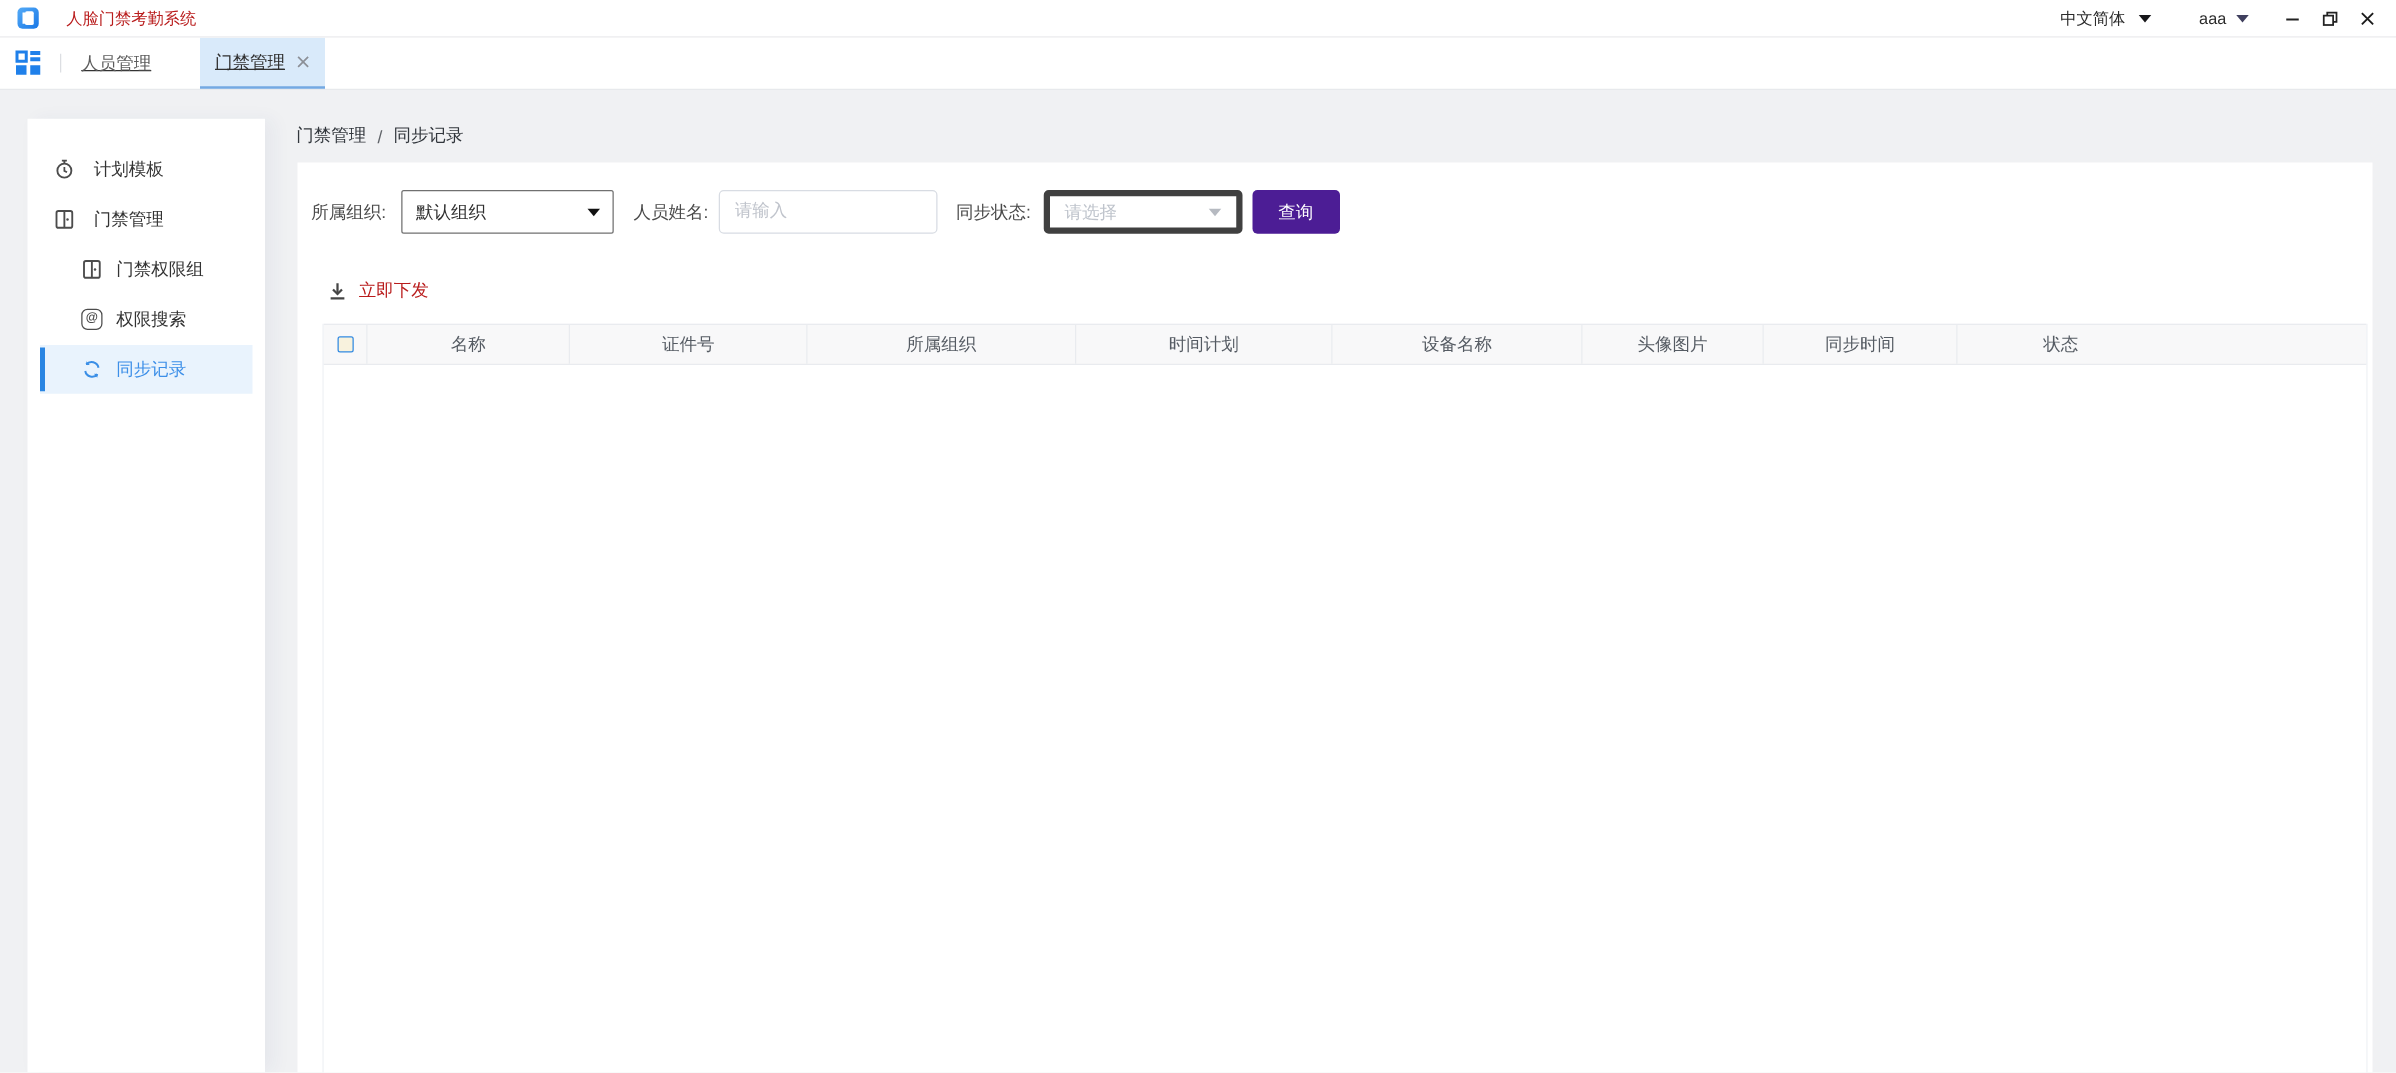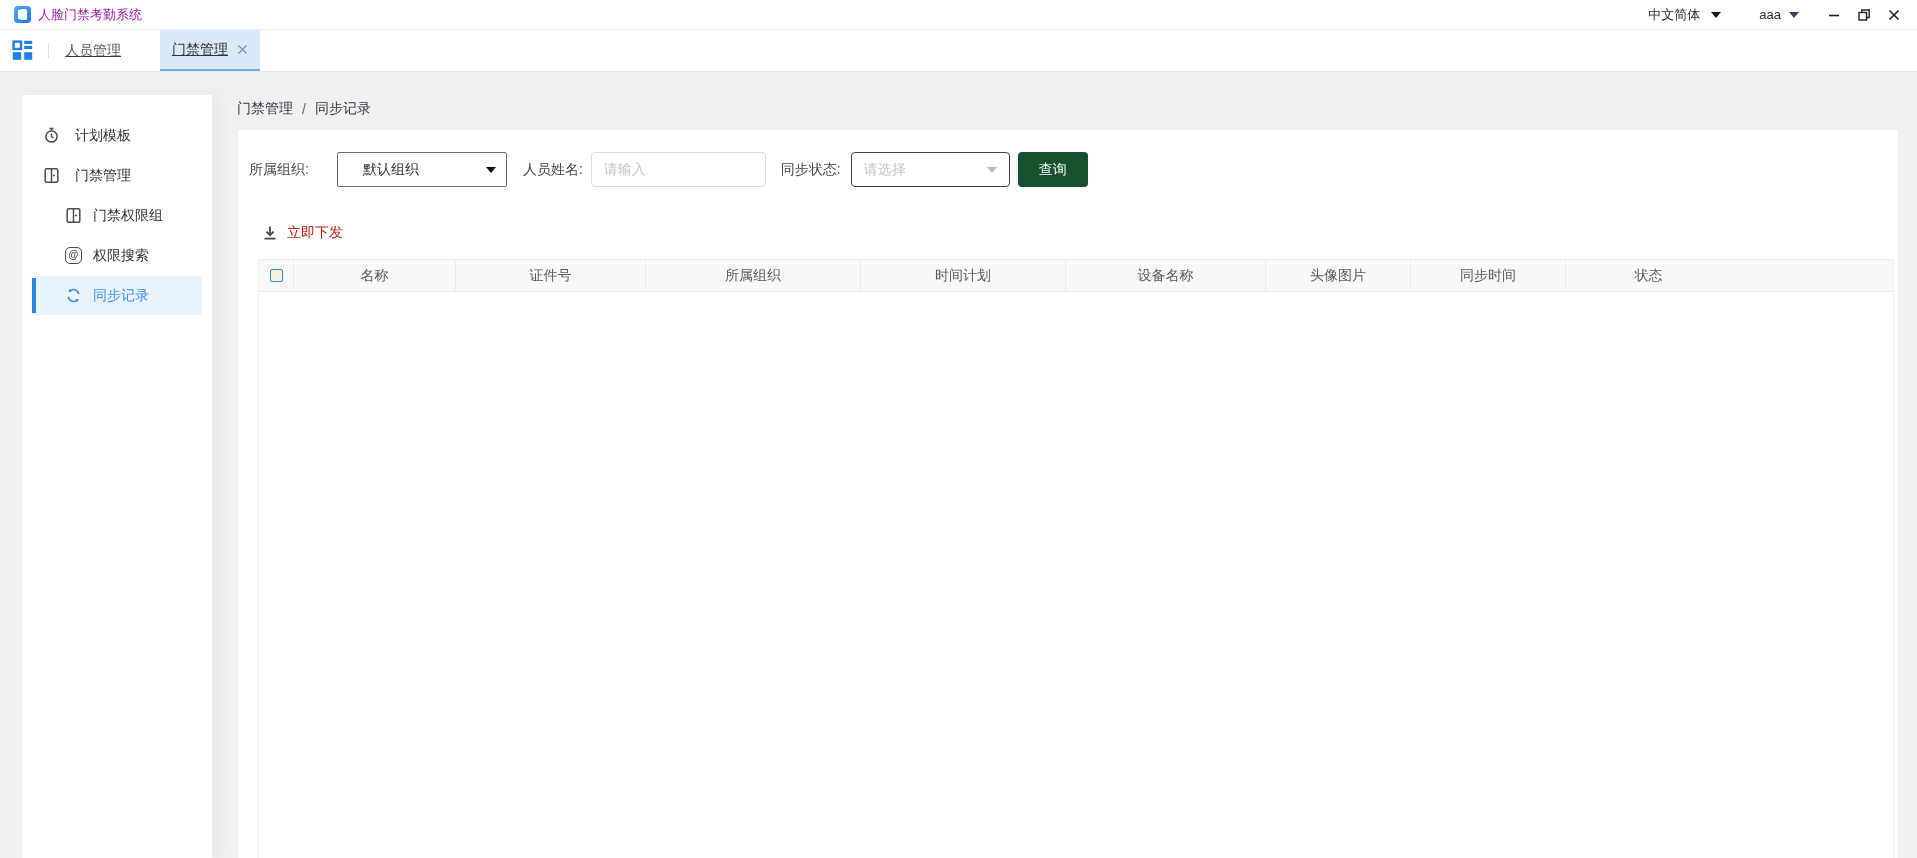--- a/index.html
+++ b/index.html
@@ -4,21 +4,21 @@
 <style>
   * { box-sizing: border-box; margin: 0; padding: 0; }
   html,body { width:1917px; height:858px; overflow:hidden; }
   body { font-family:"Liberation Sans","DejaVu Sans",sans-serif; background:#f0f1f3; color:#333; }
 
   
   .titlebar { height:30px; background:#fff; border-bottom:1px solid #ececee; display:flex; align-items:center; position:relative; z-index:3; }
   .app-icon { width:17px; height:17px; border-radius:4px; background:linear-gradient(135deg,#55abf7,#1877e6); margin-left:14px; position:relative; flex:none; }
   .app-icon::before { content:''; position:absolute; left:6px; top:3px; width:7px; height:11px; background:#fff; border-radius:1.5px; }
   .app-icon::after  { content:''; position:absolute; left:4px; top:4px; width:1.5px; height:9px; background:#fff; }
-  .app-title { font-size:13px; font-weight:500; color:#a21caf; margin-left:7px; }
+  .app-title { font-size:13px; font-weight:500; color:#b91c1c; margin-left:22px; }
   .titlebar-right { margin-left:auto; display:flex; align-items:center; height:100%; }
   .menu-chip { display:flex; align-items:center; cursor:pointer; height:100%; }
   .lang-label,.user-label { font-size:13px; color:#2b2b2b; }
   .caret { width:0; height:0; border-left:5px solid transparent; border-right:5px solid transparent; border-top:6px solid #17171a; margin-left:11px; }
   .caret.user-caret { border-top-color:#3f3f5e; margin-left:8px; }
   .user-chip { margin-left:38px; }
   .win-btn { display:flex; align-items:center; justify-content:center; width:30px; height:100%; cursor:pointer; }
   .win-btn.min { margin-left:20px; }
   .win-btn svg { display:block; }
 
@@ -44,29 +44,29 @@
 
   .breadcrumb { position:absolute; left:237px; top:28px; font-size:14px; color:#32373d; display:flex; align-items:center; }
   .crumb-sep { margin:0 9px; color:#5f6368; }
 
   .card { position:absolute; left:238px; right:19px; top:58px; bottom:0; background:#fff; }
 
   
   .filter-row { margin-top:22px; display:flex; align-items:center; }
   .f-label { font-size:14px; color:#4a4a4a; flex:none; }
   .lbl-org { margin-left:11px; }
-  .select-native { width:170px; height:35px; margin-left:28px; border:1px solid #707070; border-radius:2px; background:#fff; display:flex; align-items:center; padding:0 25px; font-size:14px; color:#2f2f2f; position:relative; cursor:pointer; flex:none; }
+  .select-native { width:170px; height:35px; margin-left:12px; border:1px solid #707070; border-radius:2px; background:#fff; display:flex; align-items:center; padding:0 11px; font-size:14px; color:#2f2f2f; position:relative; cursor:pointer; flex:none; }
   .select-native .caret { position:absolute; right:10px; margin:0; border-top-color:#111; }
   .lbl-name { margin-left:16px; }
   .input-box { width:175px; height:35px; margin-left:8px; border:1px solid #d8dce3; border-radius:4px; padding:0 12px; font-size:14px; color:#333; outline:none; flex:none;font-family:Liberation Mono, monospace; }
   .input-box::placeholder { color:#c0c4cc; }
   .lbl-status { margin-left:15px; }
-  .select-soft { width:159px; height:35px; margin-left:10px; border:1px solid #404040; border-radius:4px; display:flex; align-items:center; padding:0 12px; font-size:14px; color:#bfc4cc; position:relative; cursor:pointer; flex:none; }
+  .select-soft { width:159px; height:35px; margin-left:10px; border:5px solid #404040; border-radius:4px; display:flex; align-items:center; padding:0 12px; font-size:14px; color:#bfc4cc; position:relative; cursor:pointer; flex:none; }
   .select-soft .soft-caret { position:absolute; right:12px; width:0; height:0; border-left:5px solid transparent; border-right:5px solid transparent; border-top:6px solid #b6bac1; }
-  .search-btn { width:70px; height:35px; margin-left:8px; background:#14532d; color:#fff; border:none; border-radius:4px; font-size:14px; cursor:pointer; flex:none; }
+  .search-btn { width:70px; height:35px; margin-left:8px; background:#4c1d95; color:#fff; border:none; border-radius:4px; font-size:14px; cursor:pointer; flex:none; }
 
   
   .toolbar-row { margin:35px 0 0 24px; height:21px; display:flex; align-items:center; width:max-content; cursor:pointer; }
   .dl-icon { width:16px; height:16px; color:#454545; margin-right:9px; flex:none; }
   .dl-label { font-size:14px; color:#b91c1c; }
 
   
   .table-wrap { margin:16px 4px 0 20px; border-left:1px solid #edeff3; border-right:1px solid #edeff3; }
   .thead { display:flex; height:33px; background:#f8f8f9; border-top:1px solid #e9ebef; border-bottom:1px solid #e9ebef; font-size:14px; color:#555b63; }
   .th { display:flex; align-items:center; justify-content:center; border-right:1px solid #e9ebef; flex:none; }

